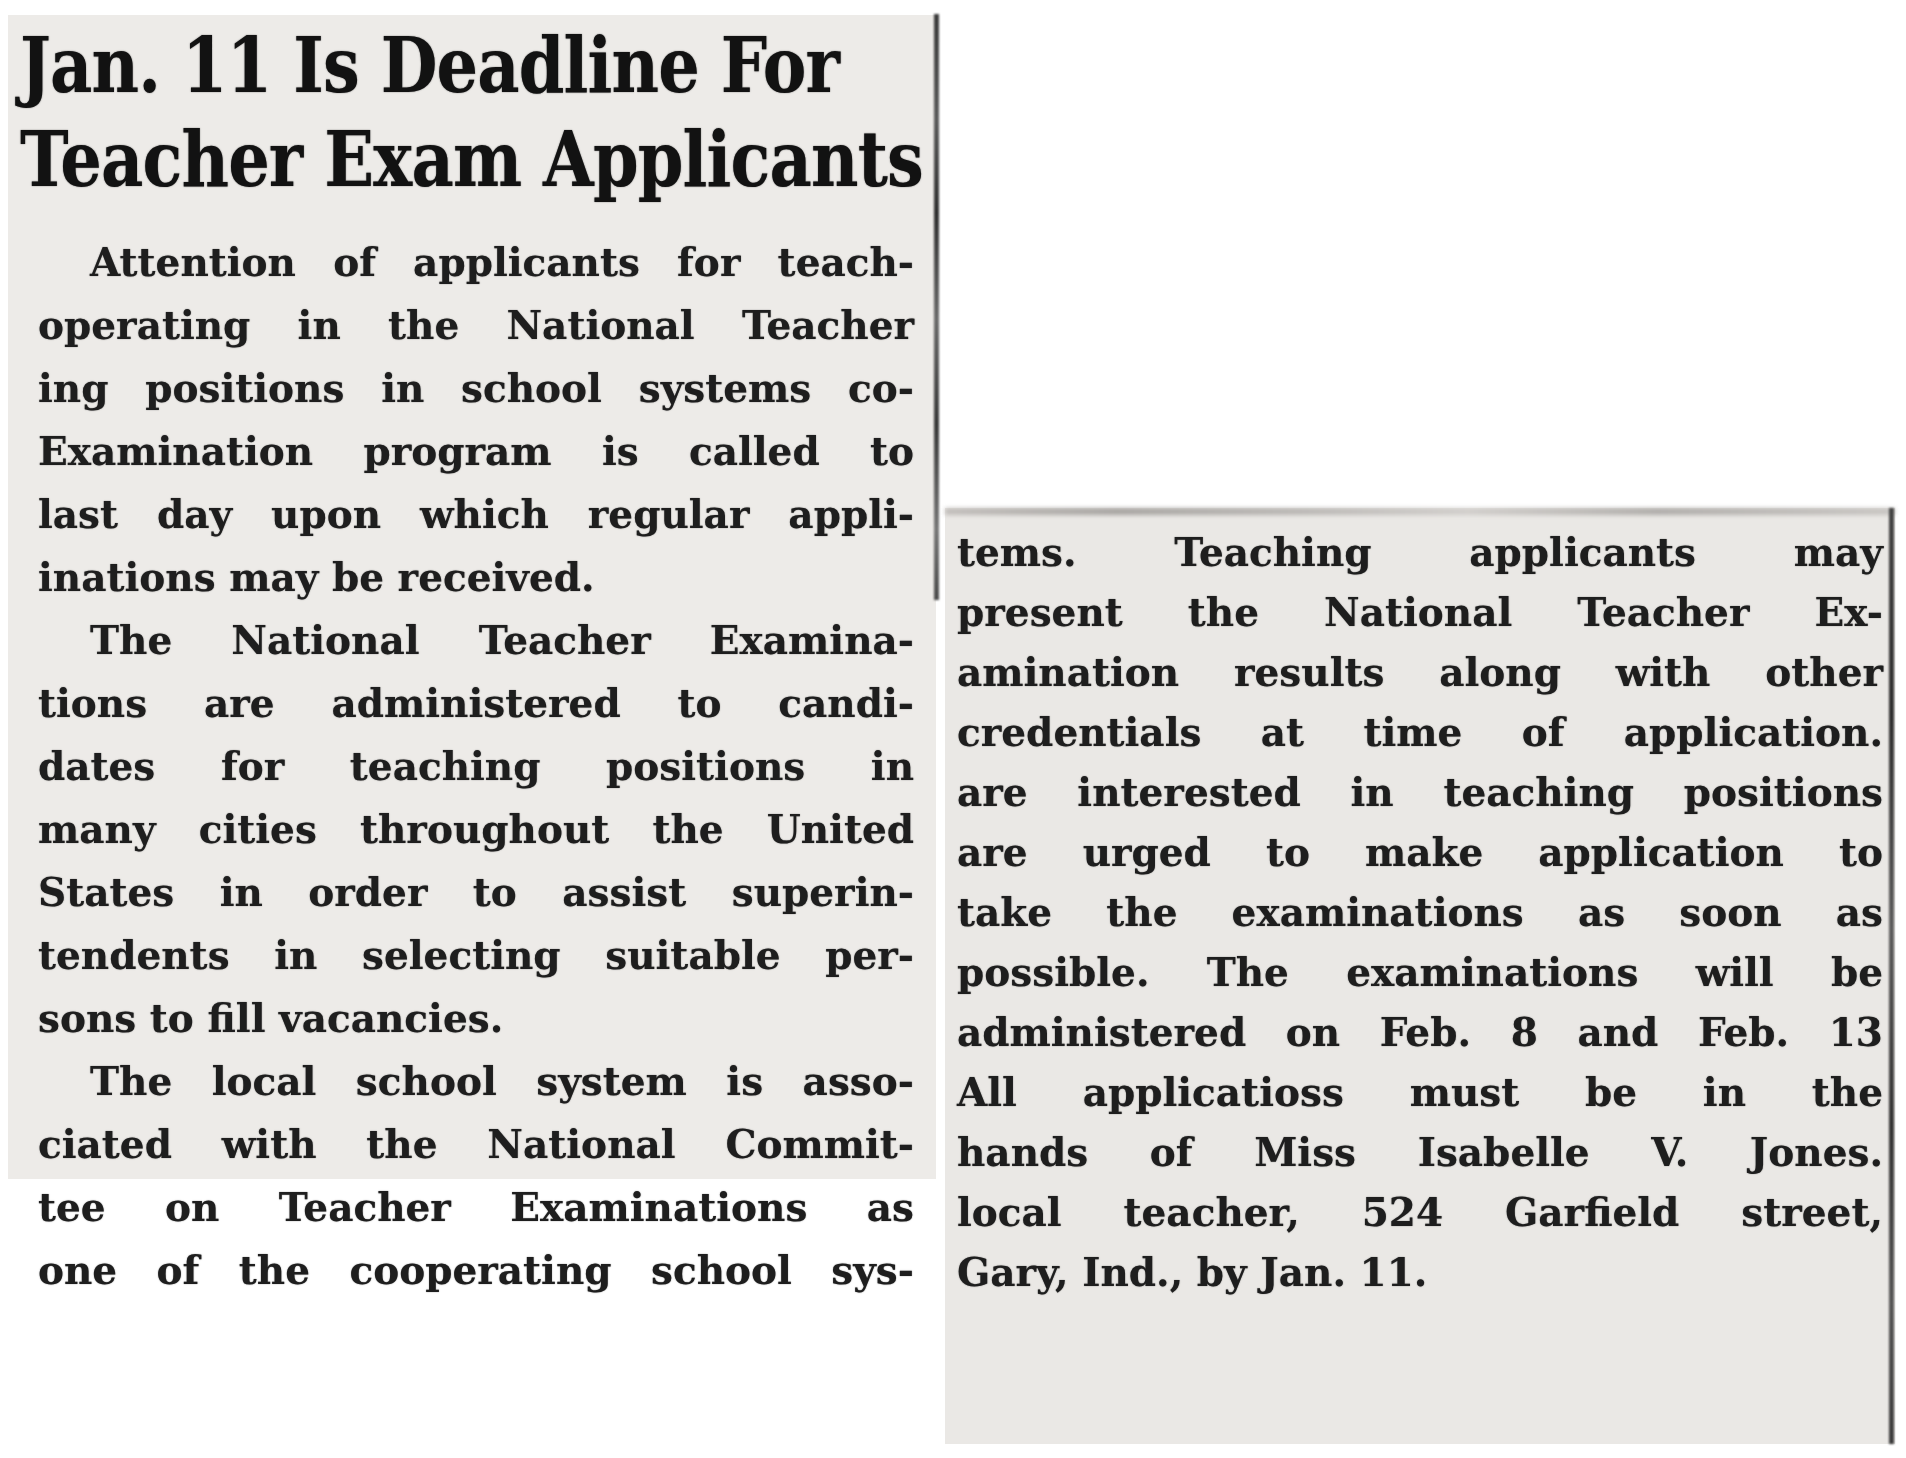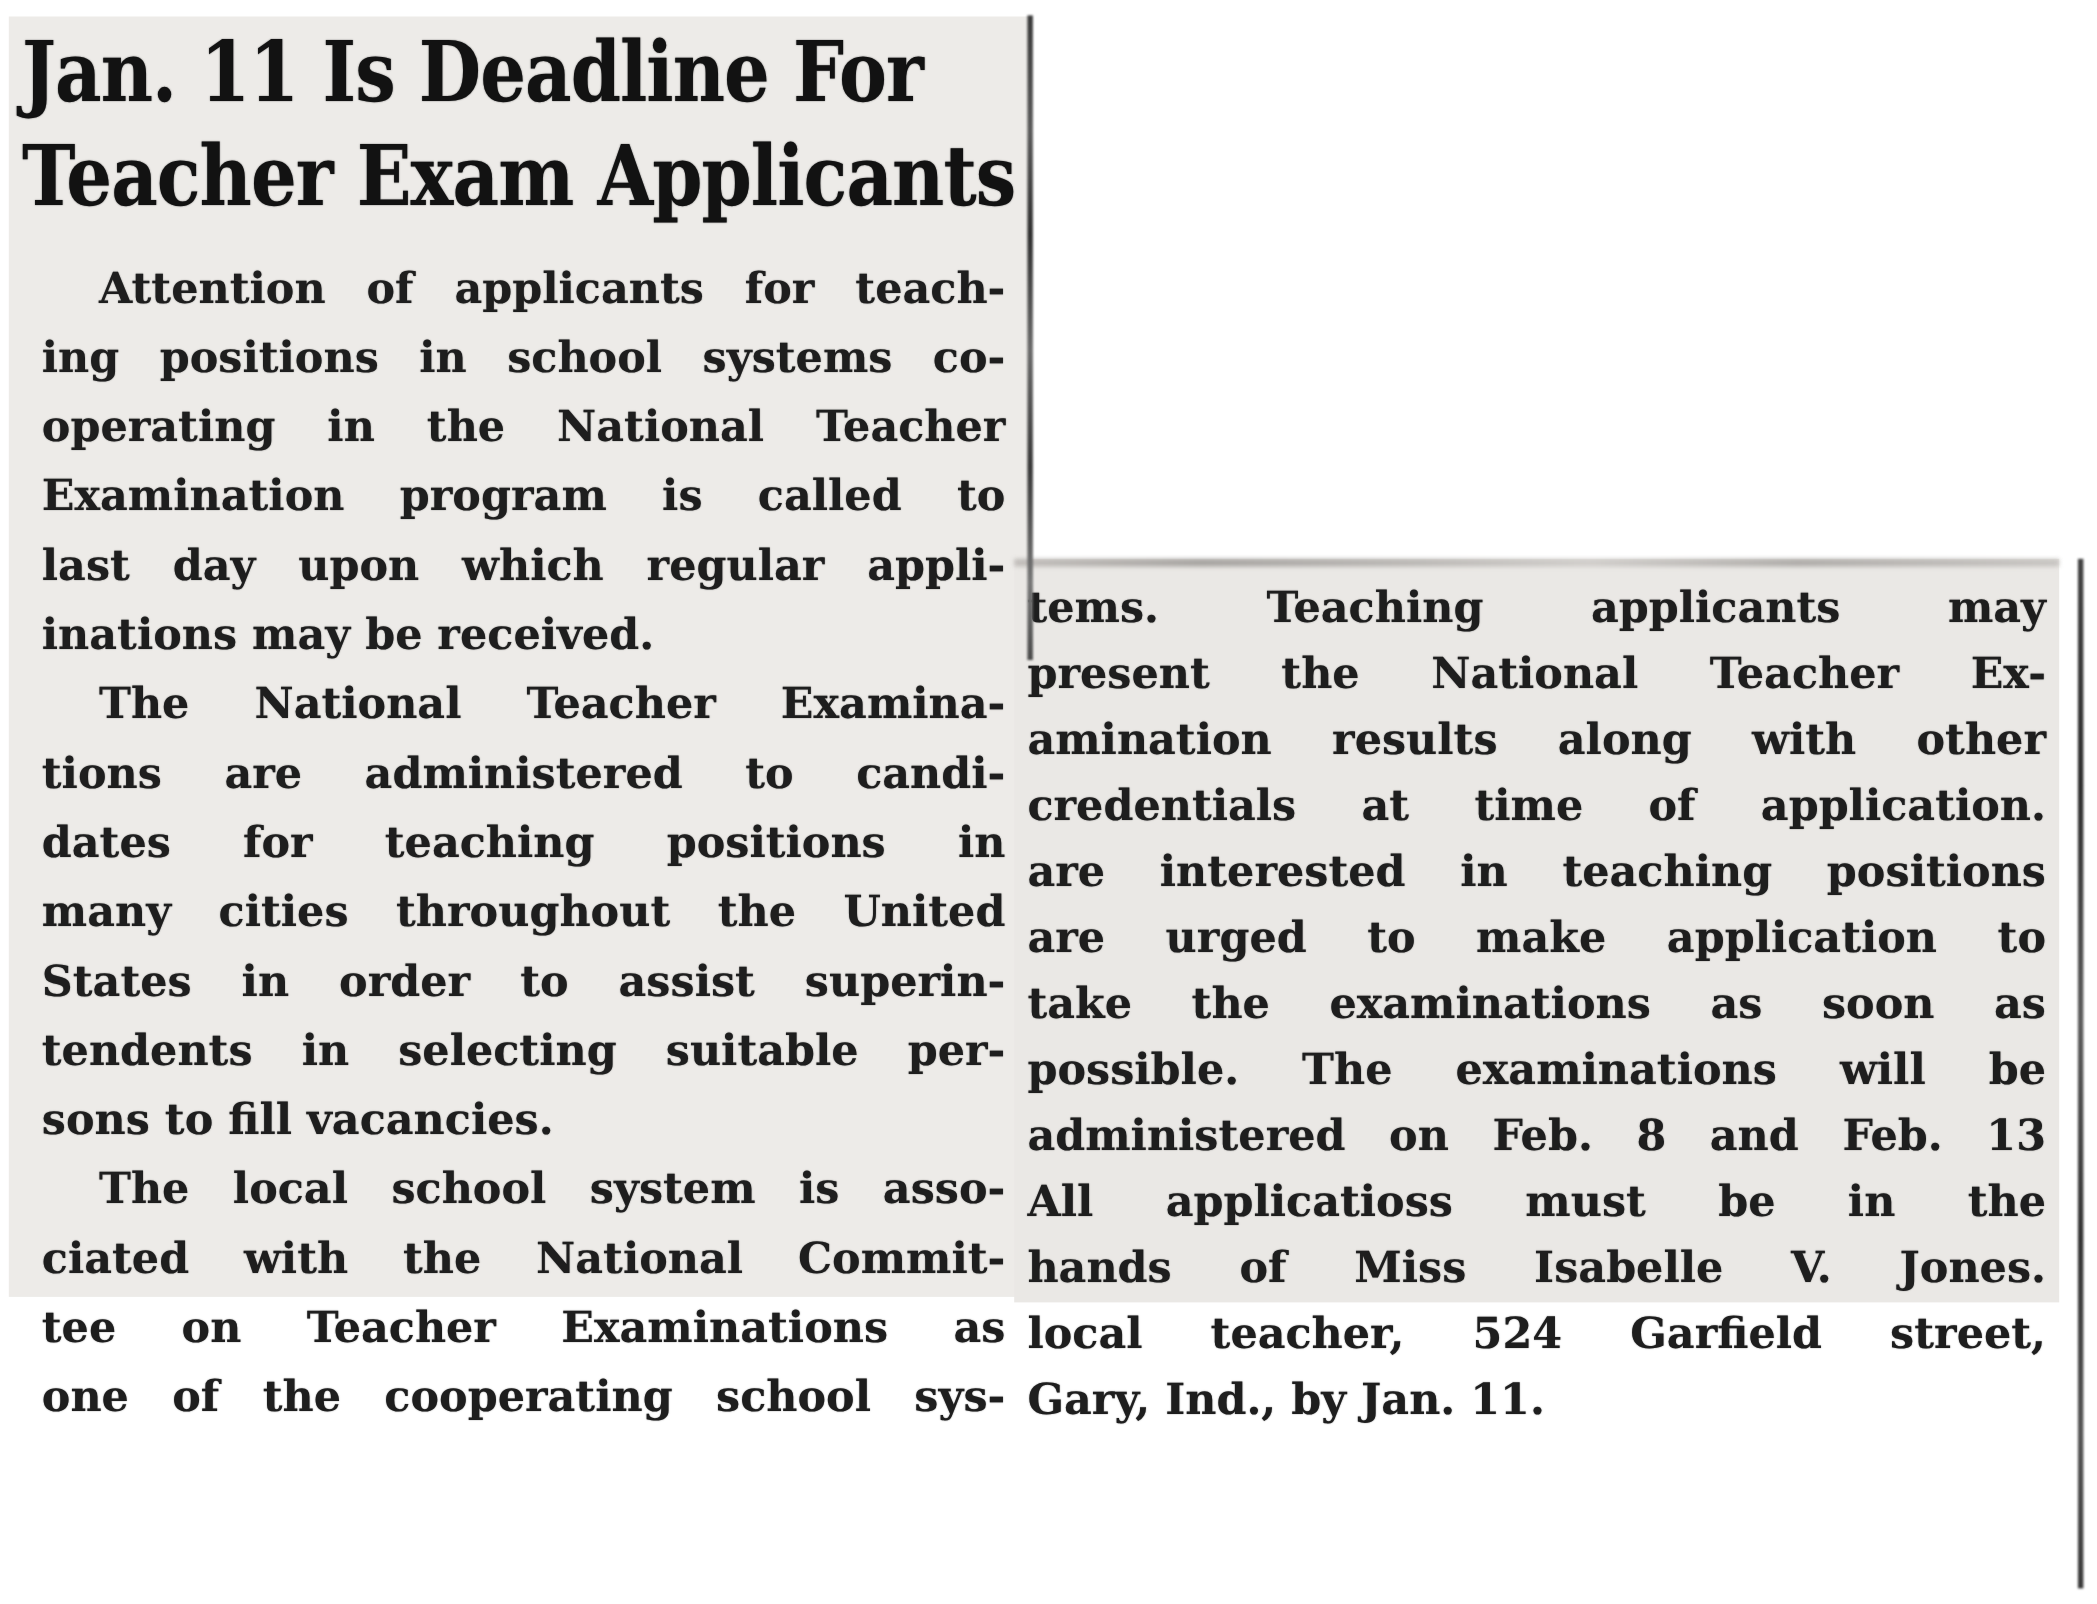--- a/index.html
+++ b/index.html
@@ -22,22 +22,22 @@
   }
   .col {
     position: absolute;
   }
   .col-left {
     left: 8px; top: 15px;
     width: 928px; height: 1164px;
     background: var(--paper-left);
   }
   .col-right {
-    left: 922px; top: 508px;
-    width: 950px; height: 676px;
+    left: 945px; top: 508px;
+    width: 950px; height: 936px;
     background: var(--paper-right);
   }
   .col-right .top-smudge {
     position: absolute;
     left: 0; top: 0;
     width: 100%; height: 7px;
     background: linear-gradient(to right,
       #b3afac 0%, #8f8c89 18%, #a9a6a3 38%, #c7c4c1 55%, #9a9794 75%, #bcb9b6 100%);
     filter: blur(2px);
     opacity: .75;
@@ -102,22 +102,22 @@
 <div class="page">
 
   <div class="col col-left">
     <div class="headline">
       <div>Jan. 11 Is Deadline For</div>
       <div>Teacher Exam Applicants</div>
     </div>
     <div class="body-text body-left">
         <div class="para indent">
           <div class="line">Attention of applicants for teach-</div>
+          <div class="line">operating in the National Teacher</div>
           <div class="line">ing positions in school systems co-</div>
-          <div class="line">operating in the National Teacher</div>
           <div class="line">Examination program is called to</div>
           <div class="line">last day upon which regular appli-</div>
           <div class="line short">inations may be received.</div>
         </div>
         <div class="para indent">
           <div class="line">The National Teacher Examina-</div>
           <div class="line">tions are administered to candi-</div>
           <div class="line">dates for teaching positions in</div>
           <div class="line">many cities throughout the United</div>
           <div class="line">States in order to assist superin-</div>

